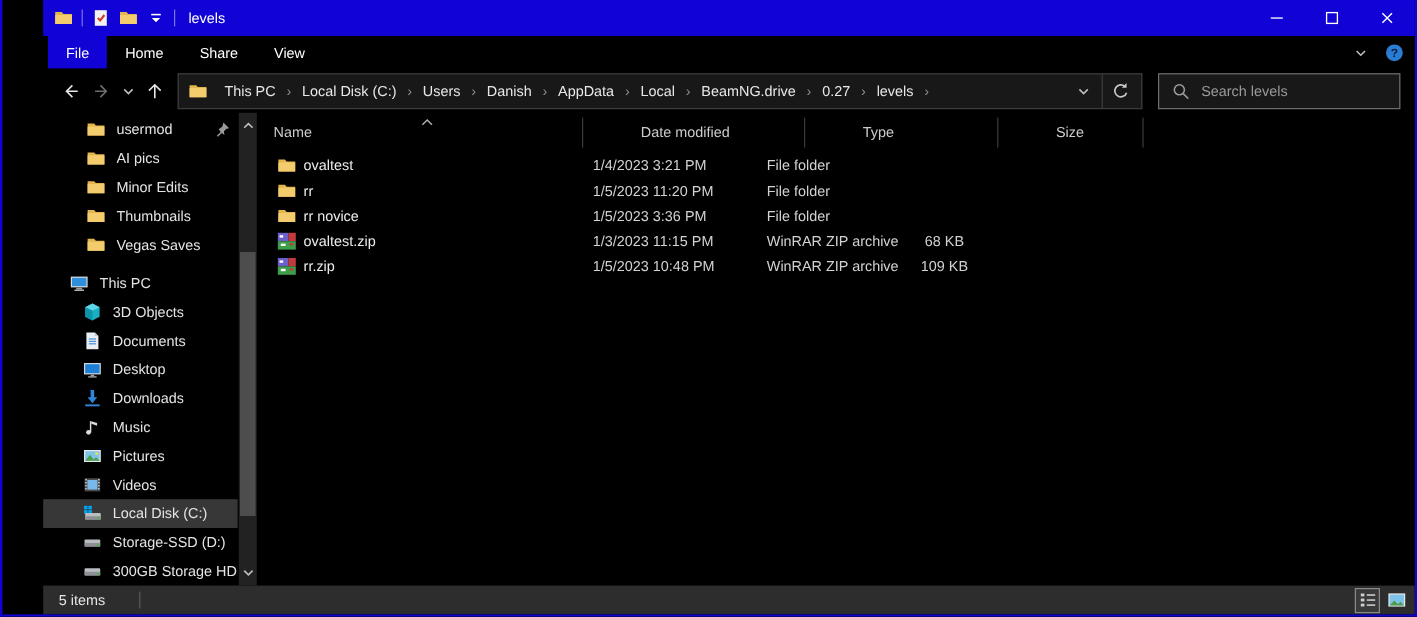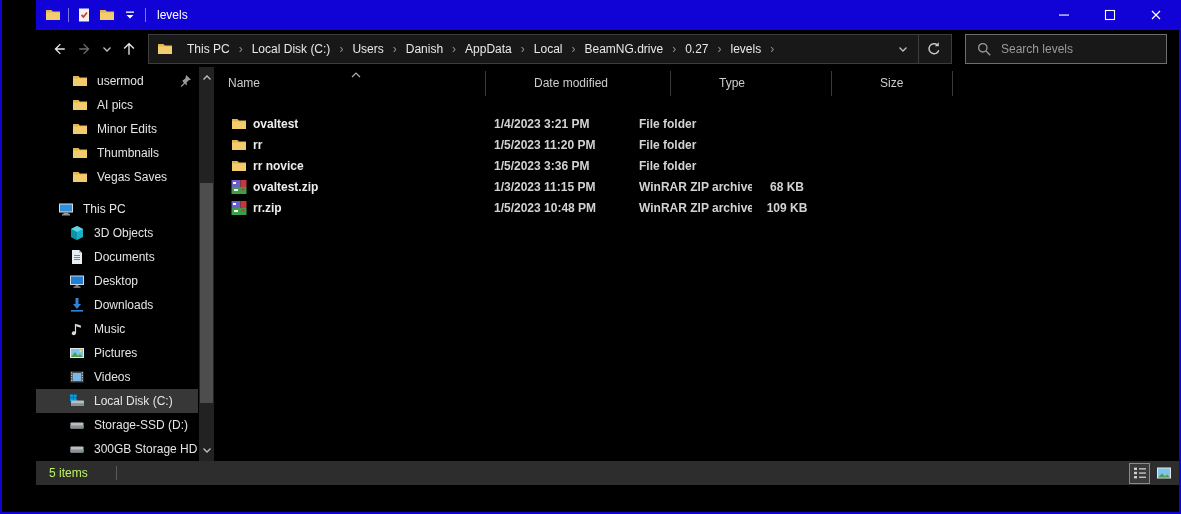--- a/index.html
+++ b/index.html
@@ -67,29 +67,29 @@
   .sb-scroll-down{position:absolute;bottom:3px;}
   .icon16{width:16px;height:16px;flex:none;display:inline-flex;}
   .icon16 svg{width:16px;height:16px;display:block;}
   
   .main{flex:1;position:relative;padding-left:3px;}
   .cols-header{display:flex;height:29px;align-items:flex-end;position:relative;color:#cccccc;font-size:12px;gap:40px;}
   .col{height:25px;line-height:25px;border-right:1px solid #3a3a3a;padding-left:8px;}
   .col:first-child{padding-left:11px;}
   .col0{width:266px;} .col1{width:145px;} .col2{width:121px;} .col3{width:81px;}
   .sort-ind{position:absolute;left:128px;top:1px;}
-  .rows{margin-top:17px;font-weight:bold;}
+  .rows{margin-top:4px;}
   .frow{display:flex;height:21px;align-items:center;font-size:12px;}
   .cell{white-space:nowrap;overflow:hidden;}
   .cell-name{width:266px;display:flex;align-items:center;gap:6px;padding-left:11px;color:#ececec;}
   .cell-date{width:145px;padding-left:8px;color:var(--txt-dim);}
   .cell-type{width:121px;padding-left:8px;color:var(--txt-dim);}
   .cell-size{width:81px;padding-right:11px;text-align:center;color:var(--txt-dim);}
   
-  .statusbar{height:24px;background:var(--status-bg);display:flex;align-items:center;font-size:12px;color:#bef264;}
+  .statusbar{height:24px;background:var(--status-bg);display:flex;align-items:center;font-size:12px;color:#e5e5e5;}
   .status-items{padding-left:13px;}
   .status-vsep{width:1px;height:14px;background:#5a5a5a;margin-left:28px;}
   .status-right{margin-left:auto;display:flex;align-items:center;gap:3px;padding-right:5px;}
   .viewbtn{width:21px;height:21px;display:flex;align-items:center;justify-content:center;}
   .viewbtn.active{border:1px solid #8a8a8a;background:#3a3a3a;}
 </style>
 </head>
 <body>
 
 <div class="window">
@@ -142,20 +142,41 @@
       <div class="ctrl">
           <span class="icon16">
             <svg viewBox="0 0 16 16">
               <path d="M4 4l8 8M12 4l-8 8" stroke="#fff" stroke-width="1.2"></path>
             </svg>
           </span>
         </div>
     </div>
   </div>
 
+  <div class="ribbon">
+    <div style="display:flex;" id="ribbon-tabs">
+        <div class="tab active">File</div>
+        <div class="tab">Home</div>
+        <div class="tab">Share</div>
+        <div class="tab">View</div>
+      </div>
+    <div class="ribbon-right">
+      <span class="icon16">
+          <svg viewBox="0 0 16 16">
+            <path d="M4.5 6.5L8 10l3.5-3.5" fill="none" stroke="#c0c0c0" stroke-width="1.3"></path>
+          </svg>
+        </span>
+      <span class="icon16">
+          <svg viewBox="0 0 16 16">
+            <circle cx="8" cy="8" r="7" fill="#2b7cd3"></circle>
+            <text x="8" y="11.5" text-anchor="middle" font-size="10" font-family="Liberation Sans,sans-serif" font-weight="bold" fill="#0a1a3a">?</text>
+          </svg>
+        </span>
+    </div>
+  </div>
 
   <div class="navbar">
     <div class="navbtn">
         <span class="icon16">
           <svg viewBox="0 0 18 18" width="18" height="18">
             <path d="M10.5 3.5L5 9l5.5 5.5M5 9h10.5" stroke="#e8e8e8" stroke-width="1.5" fill="none"></path>
           </svg>
         </span>
       </div>
     <div class="navbtn">

